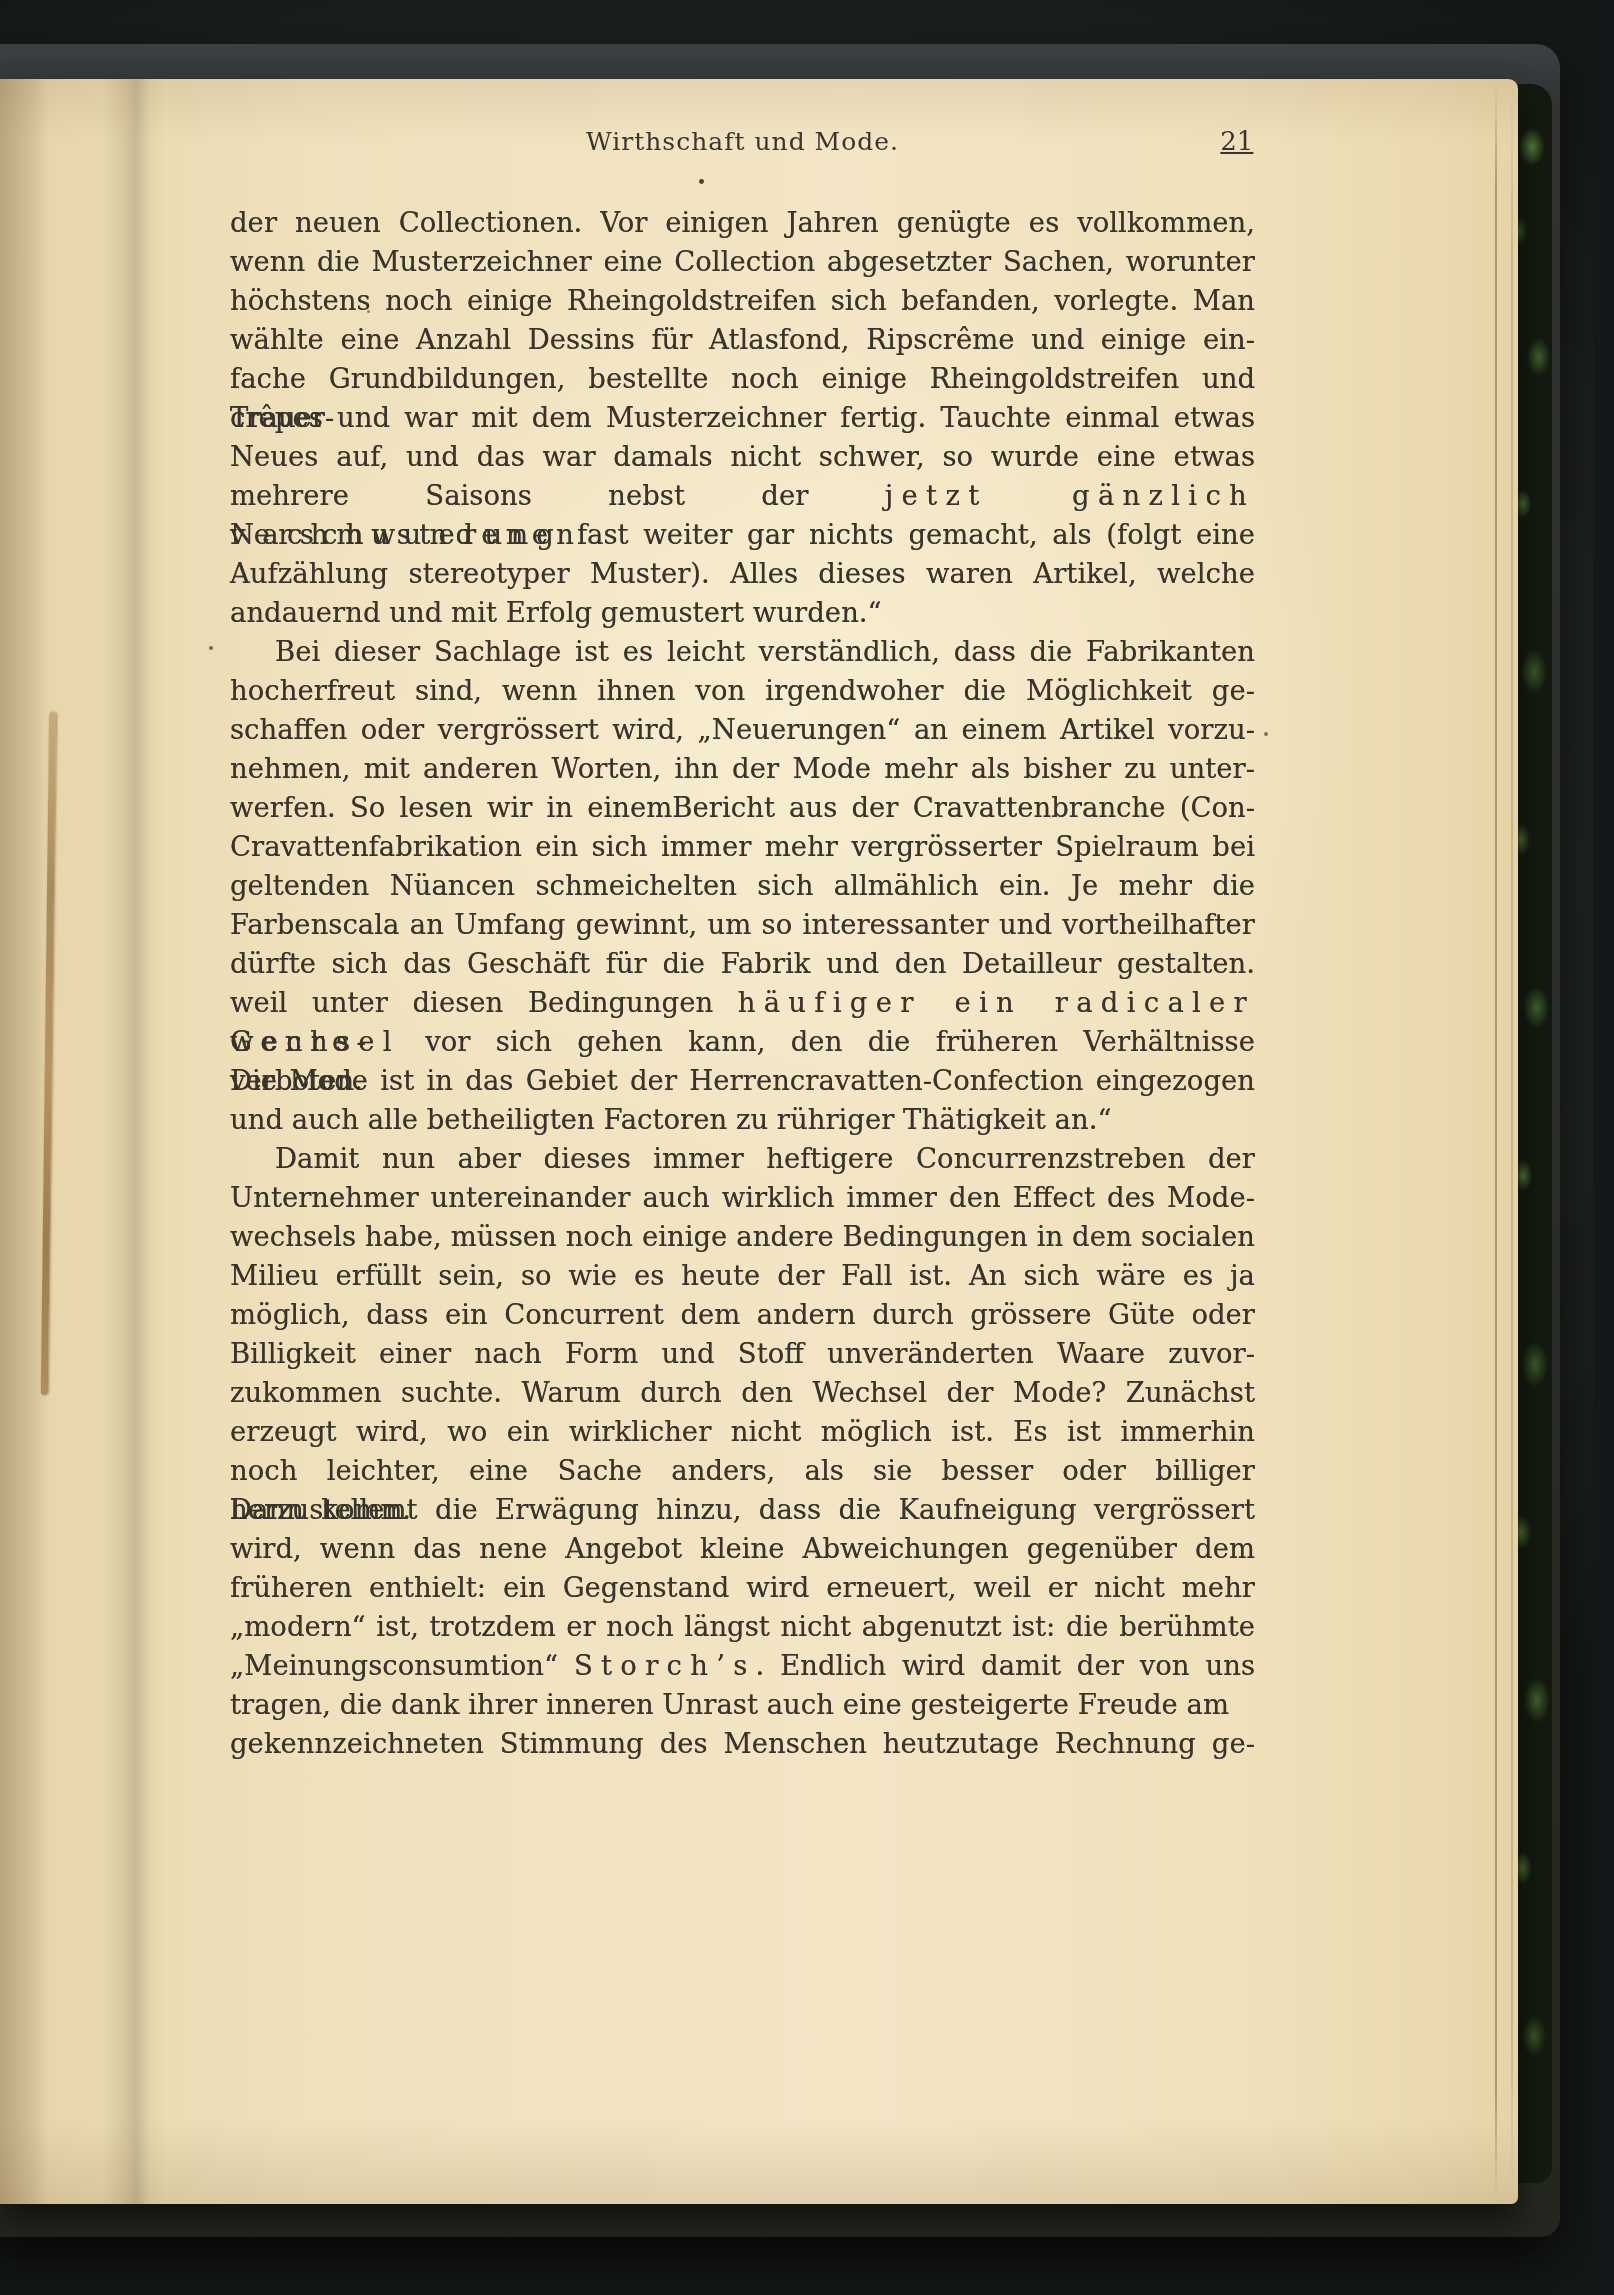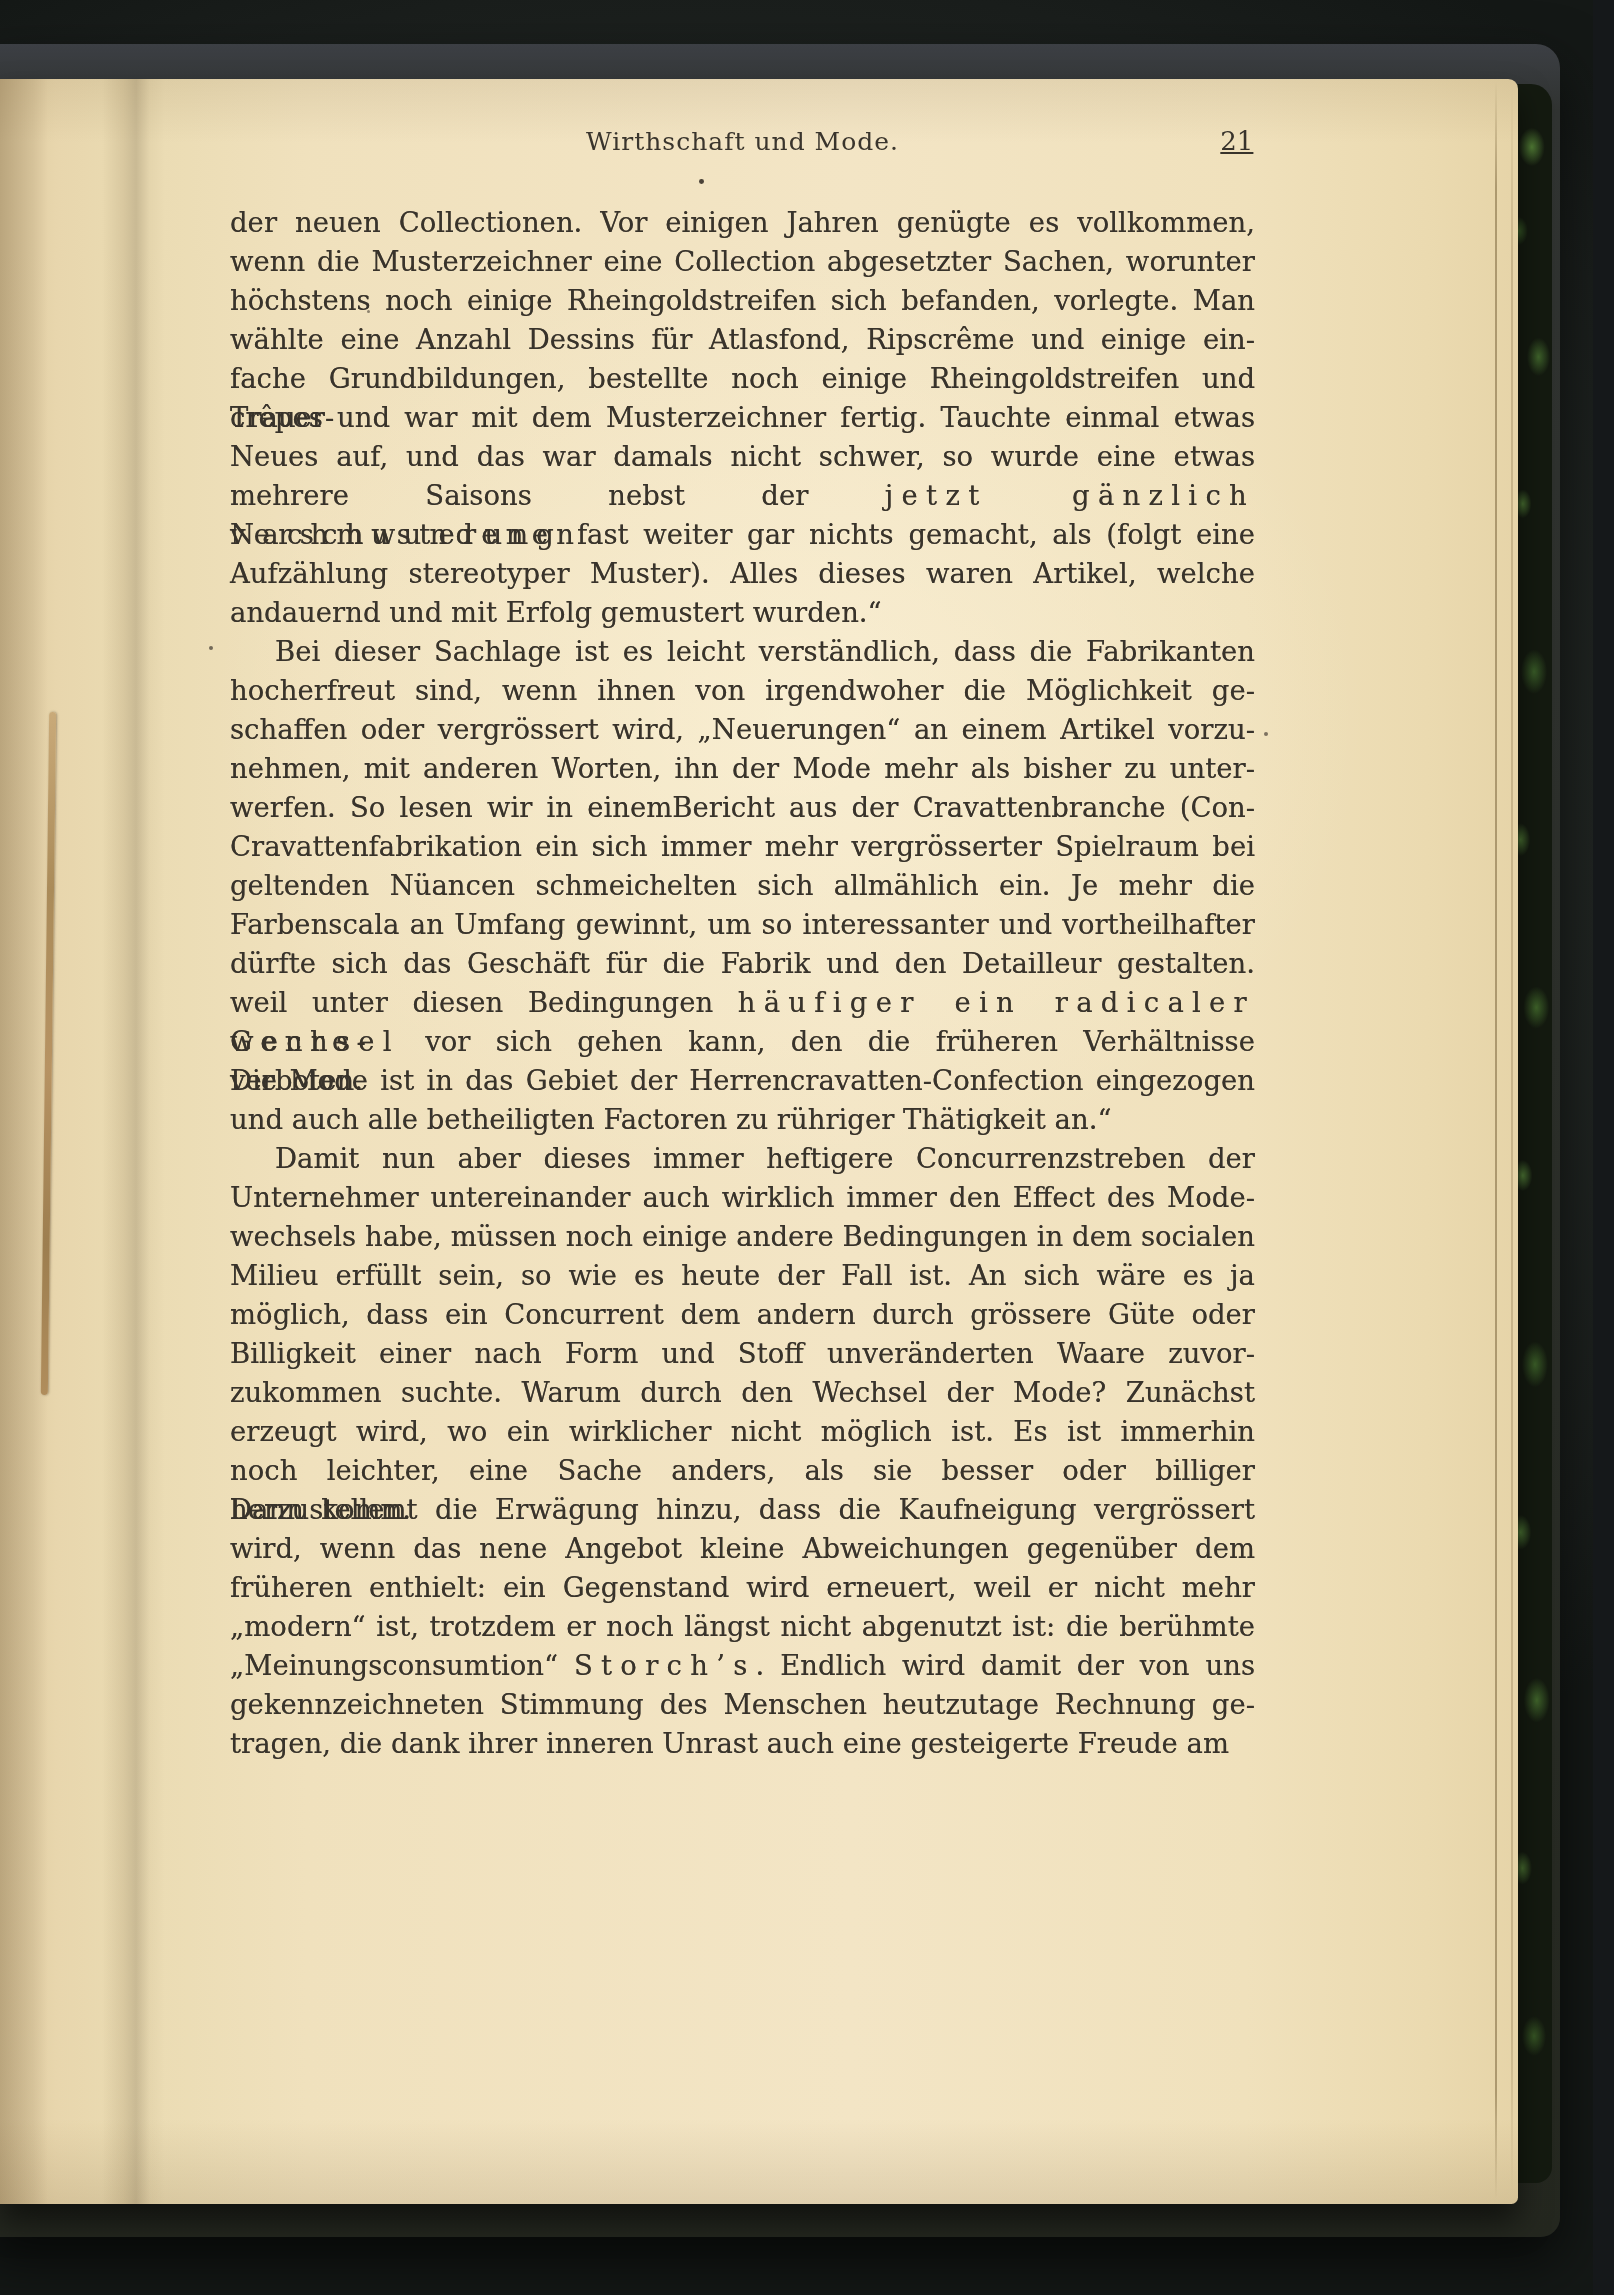--- a/index.html
+++ b/index.html
@@ -137,17 +137,17 @@
     <div class="line"><span>möglich, dass ein Concurrent dem andern durch grössere Güte oder</span></div>
     <div class="line"><span>Billigkeit einer nach Form und Stoff unveränderten Waare zuvor-</span></div>
     <div class="line"><span>zukommen suchte. Warum durch den Wechsel der Mode? Zunächst</span></div>
     <div class="line"><span>erzeugt wird, wo ein wirklicher nicht möglich ist. Es ist immerhin</span></div>
     <div class="line"><span>noch leichter, eine Sache anders, als sie besser oder billiger herzustellen.</span></div>
     <div class="line"><span>Dann kommt die Erwägung hinzu, dass die Kaufneigung vergrössert</span></div>
     <div class="line"><span>wird, wenn das nene Angebot kleine Abweichungen gegenüber dem</span></div>
     <div class="line"><span>früheren enthielt: ein Gegenstand wird erneuert, weil er nicht mehr</span></div>
     <div class="line"><span>„modern“ ist, trotzdem er noch längst nicht abgenutzt ist: die berühmte</span></div>
     <div class="line"><span>„Meinungsconsumtion“ </span><span class="sp">Storch’s</span><span>. Endlich wird damit der von uns</span></div>
+    <div class="line end"><span>tragen, die dank ihrer inneren Unrast auch eine gesteigerte Freude am</span></div>
     <div class="line"><span>gekennzeichneten Stimmung des Menschen heutzutage Rechnung ge-</span></div>
-    <div class="line end"><span>tragen, die dank ihrer inneren Unrast auch eine gesteigerte Freude am</span></div>
   </div>
 </div>
 
 
 </body></html>

